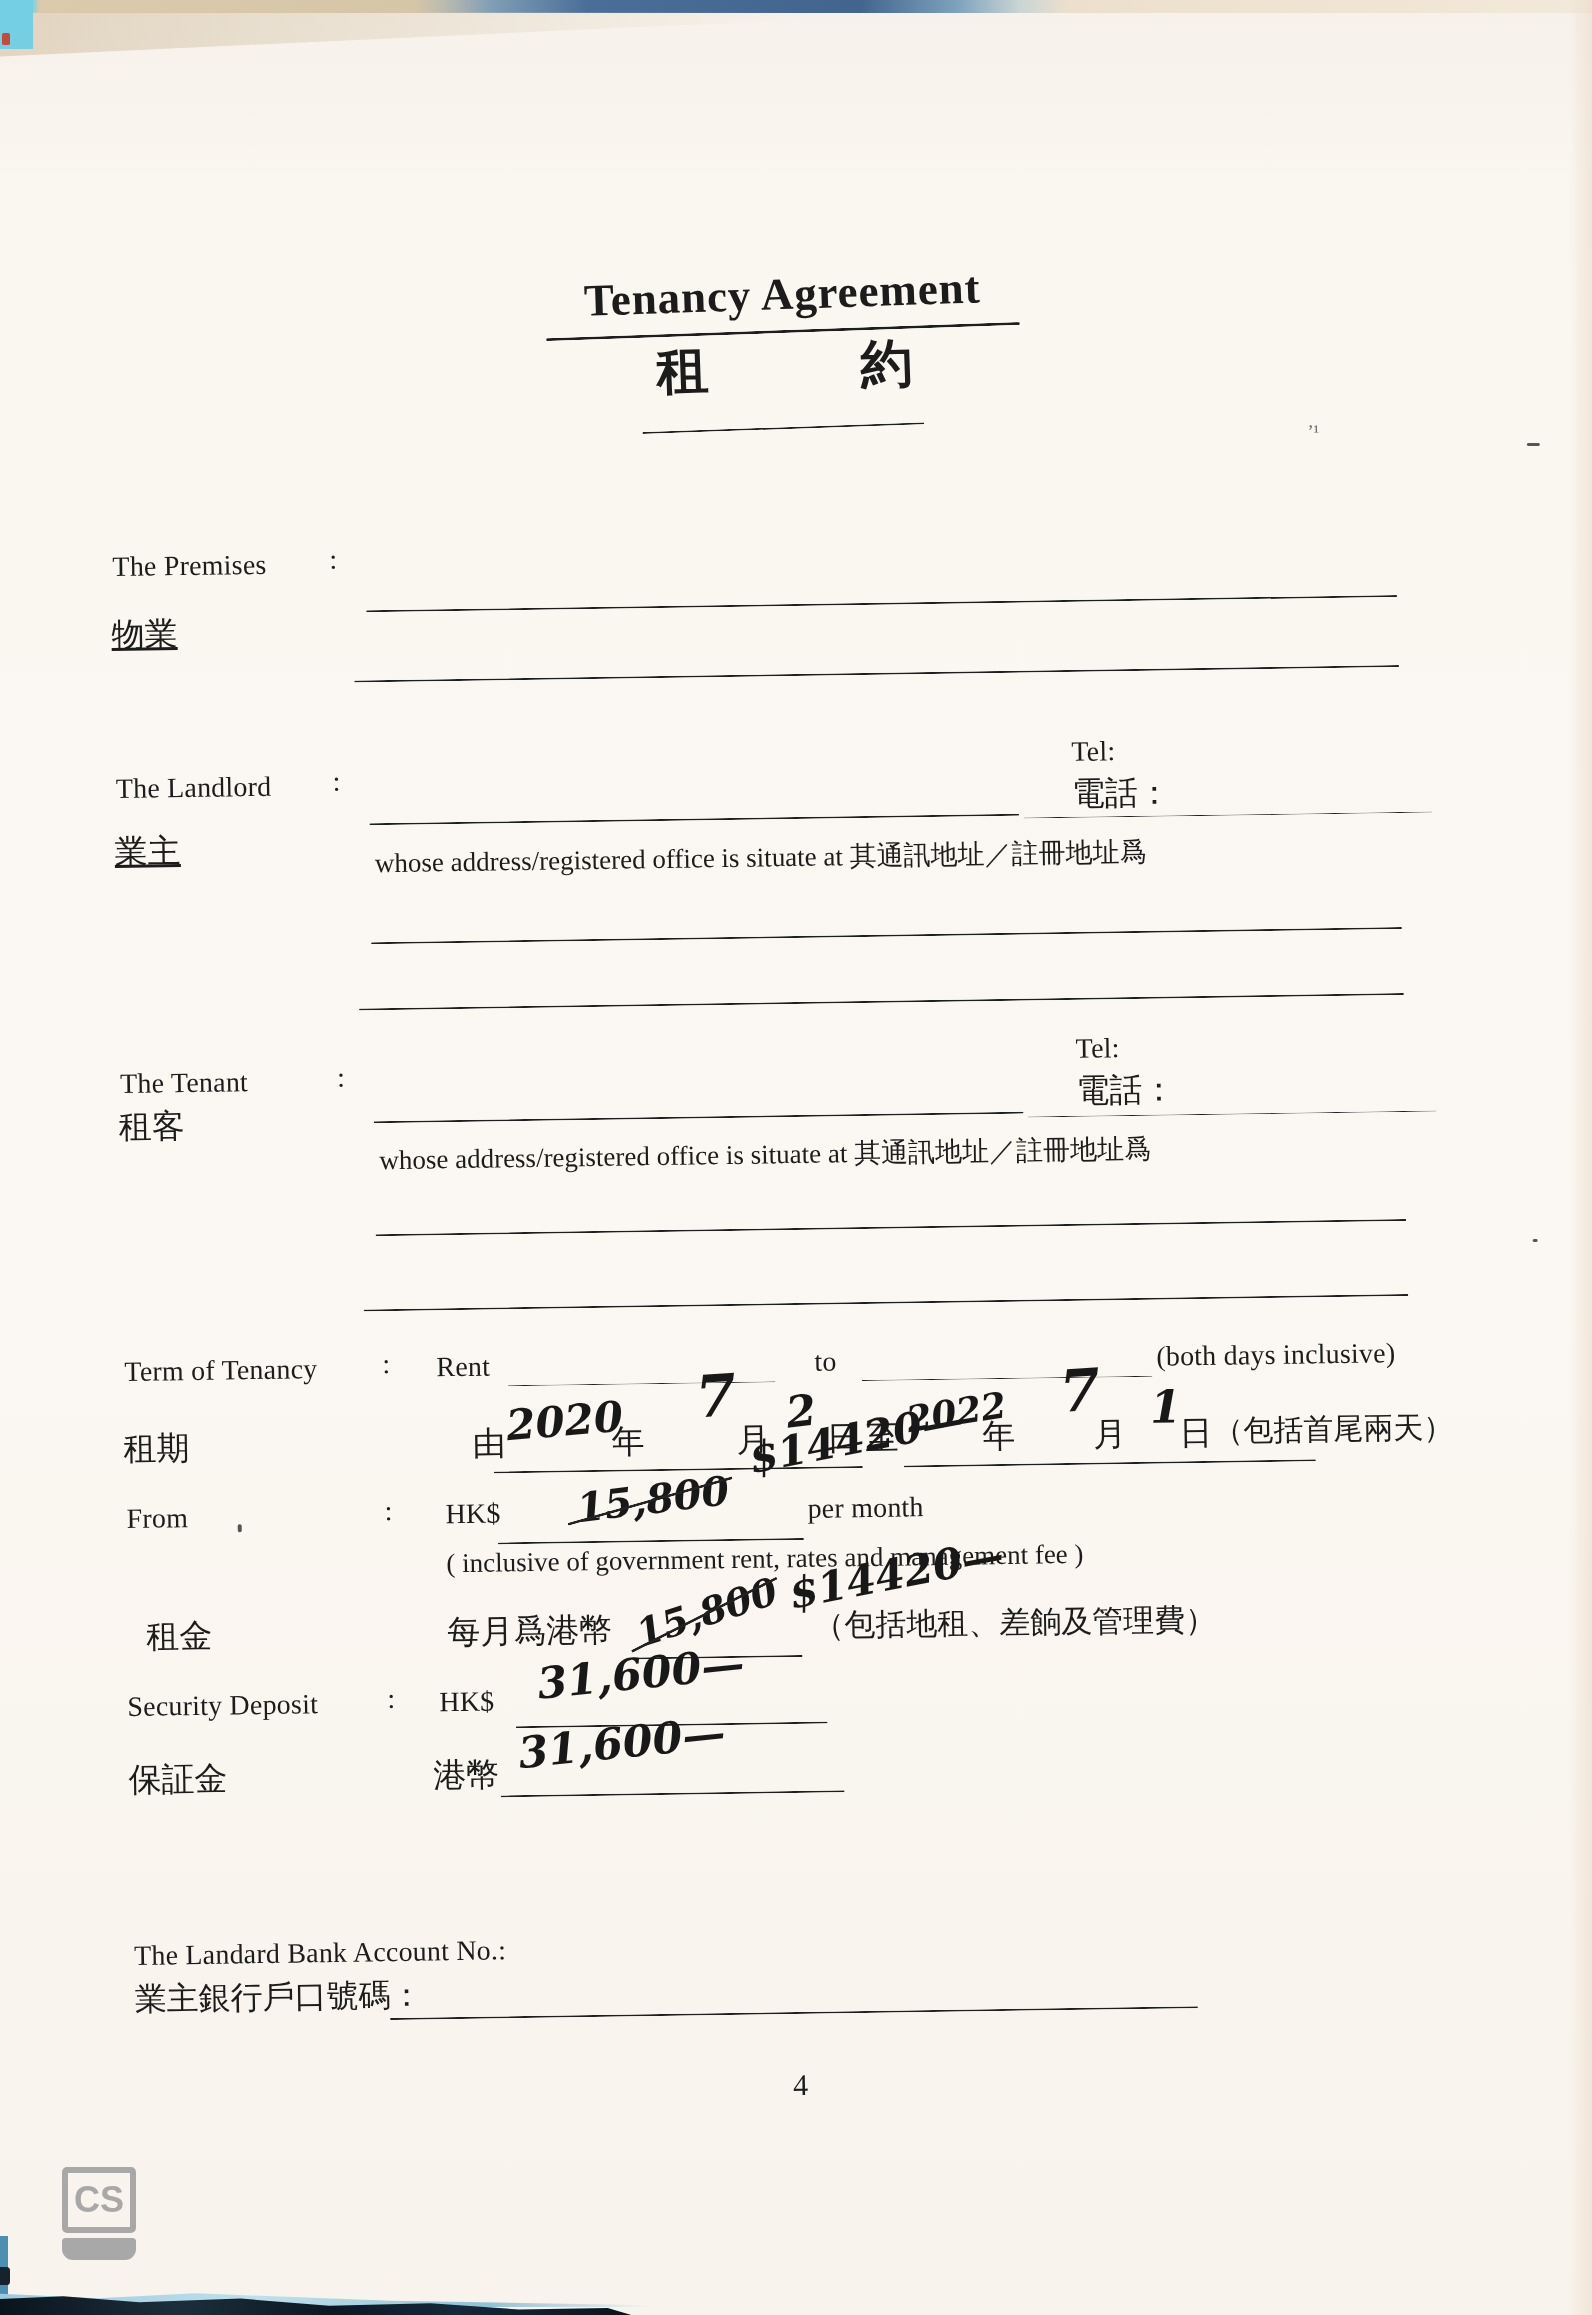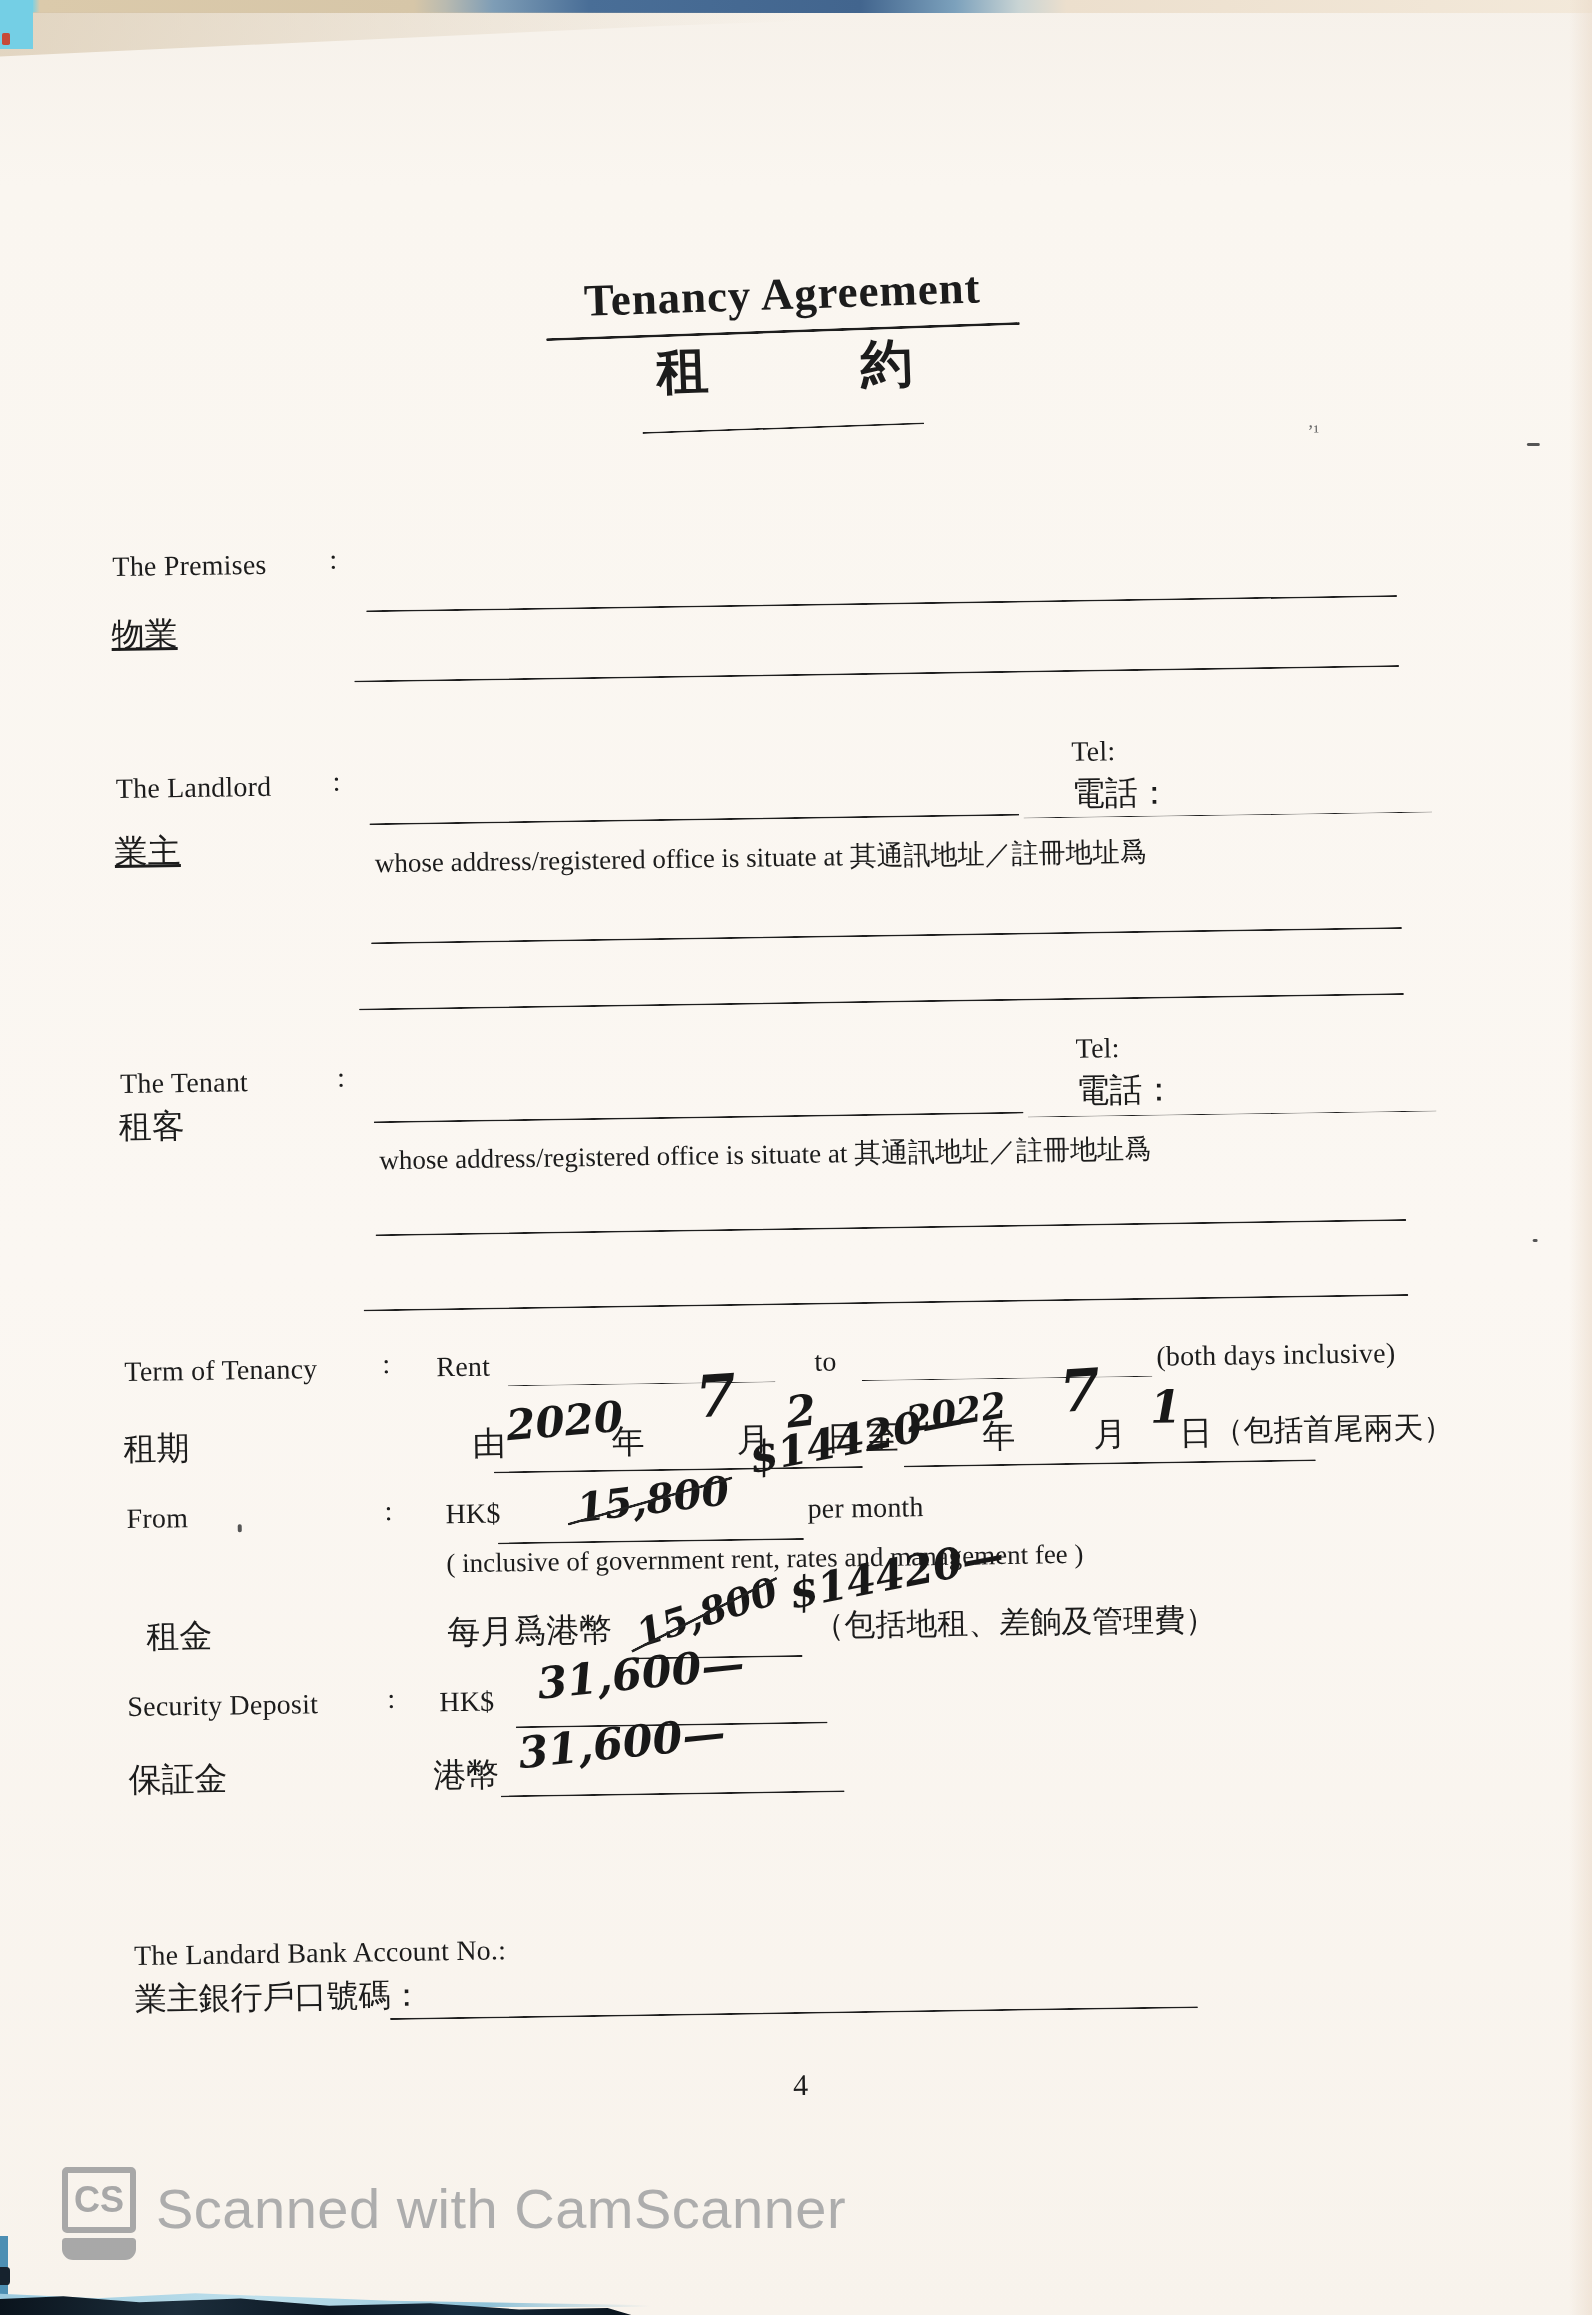--- a/index.html
+++ b/index.html
@@ -160,21 +160,20 @@
     <div class="abs zh" style="left:123px;top:1968px;font-size:32px;">業主銀行戶口號碼：</div>
     <div class="rule" style="left:378px;top:2012px;width:808px;"></div>
 
     <div class="abs" style="left:780px;top:2068px;font-size:30px;">4</div>
   </div>
 
   <div class="abs cs-icon">
     <div class="cs-top">CS</div>
     <div class="cs-bot"></div>
   </div>
-  <div class="abs wm-text">Scanned with CamScanner</div>
 
   <div class="abs leftblue-b"></div>
   <div class="abs nub"></div>
   <div class="abs band-light"></div>
   <div class="abs band-dark"></div>
 
 </div>
 
 
 </body></html>

